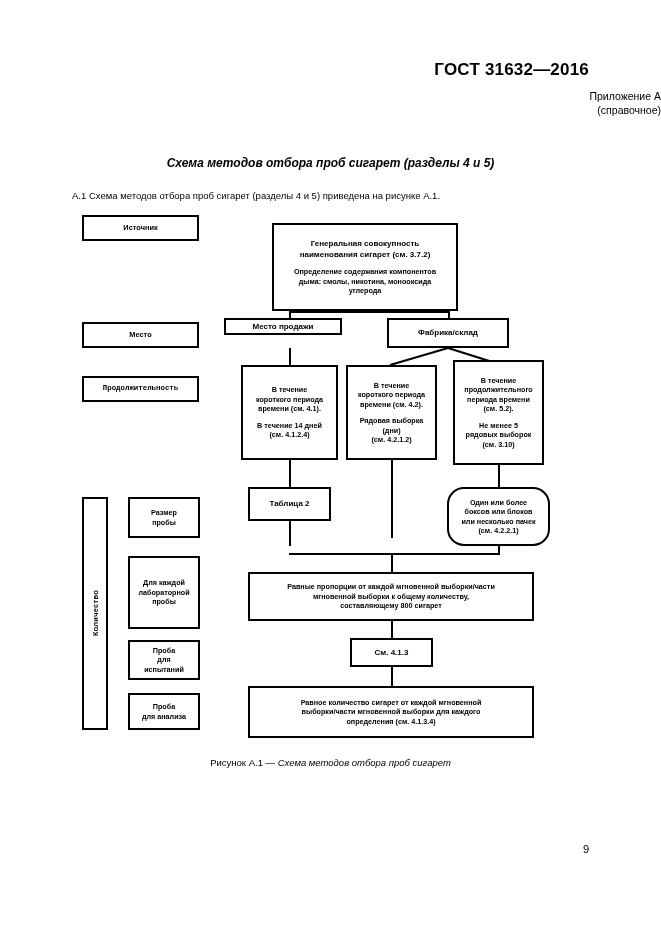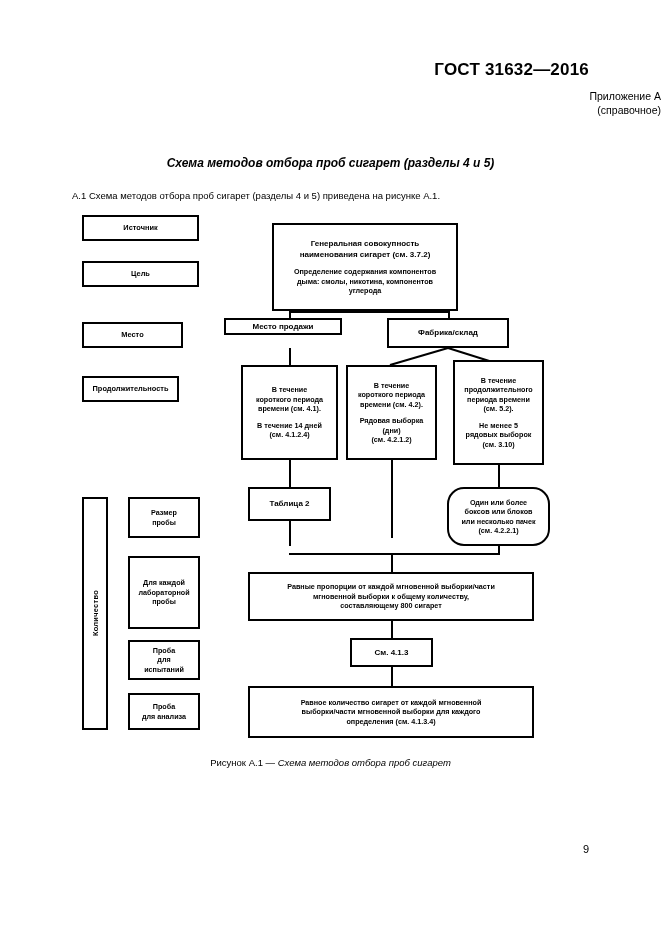--- a/index.html
+++ b/index.html
@@ -150,27 +150,24 @@
 
   <div class="scheme-title">Схема методов отбора проб сигарет (разделы 4 и 5)</div>
 
   <div class="intro-line">А.1  Схема методов отбора проб сигарет (разделы 4 и 5) приведена на рисунке А.1.</div>
 
   <div class="diagram">
 
     <div class="node label-node" style="left:82px; top:215px; width:117px; height:26px;">
       <span class="txt">Источник</span>
     </div>
-    <div class="node label-node" style="left:82px; top:261px; width:117px; height:26px;">
-      <span class="txt">Цель</span>
-    </div>
-    <div class="node label-node" style="left:82px; top:322px; width:101px; height:26px;">
+    <div class="node label-node" style="left:82px; top:322px; width:117px; height:26px;">
       <span class="txt">Место</span>
     </div>
-    <div class="node label-node" style="left:82px; top:376px; width:97px; height:26px;">
+    <div class="node label-node" style="left:82px; top:376px; width:117px; height:26px;font-family:Liberation Mono, monospace;">
       <span class="txt">Продолжительность</span>
     </div>
 
     <div class="vlabel" style="left:82px; top:497px; width:26px; height:233px;">
       <span>Количество</span>
     </div>
 
     <div class="node" style="left:128px; top:497px; width:72px; height:41px;">
       <span class="txt">
         <span>Размер</span><br>
@@ -227,21 +224,21 @@
     <div class="ln-v" style="left:391px; top:667px; height:19px;"></div>
 
     <div class="node" style="left:272px; top:207px; width:186px; height:88px; flex-direction:column;margin-top:16px;">
       <span class="txt" style="font-size:8px; line-height:11px;">
         <span>Генеральная совокупность</span><br>
         <span>наименования сигарет (см. 3.7.2)</span>
       </span>
       <span class="gap"></span>
       <span class="txt">
         <span>Определение содержания компонентов</span><br>
-        <span>дыма: смолы, никотина, компонентов</span><br>
+        <span>дыма: смолы, никотина, монооксида</span><br>
         <span>углерода</span>
       </span>
     </div>
 
     <div class="node plain" style="left:224px; top:318px; width:118px; height:17px;">
       <span class="txt">Место продажи</span>
     </div>
 
     <div class="node plain" style="left:387px; top:318px; width:122px; height:30px;">
       <span class="txt">Фабрика/склад</span>

